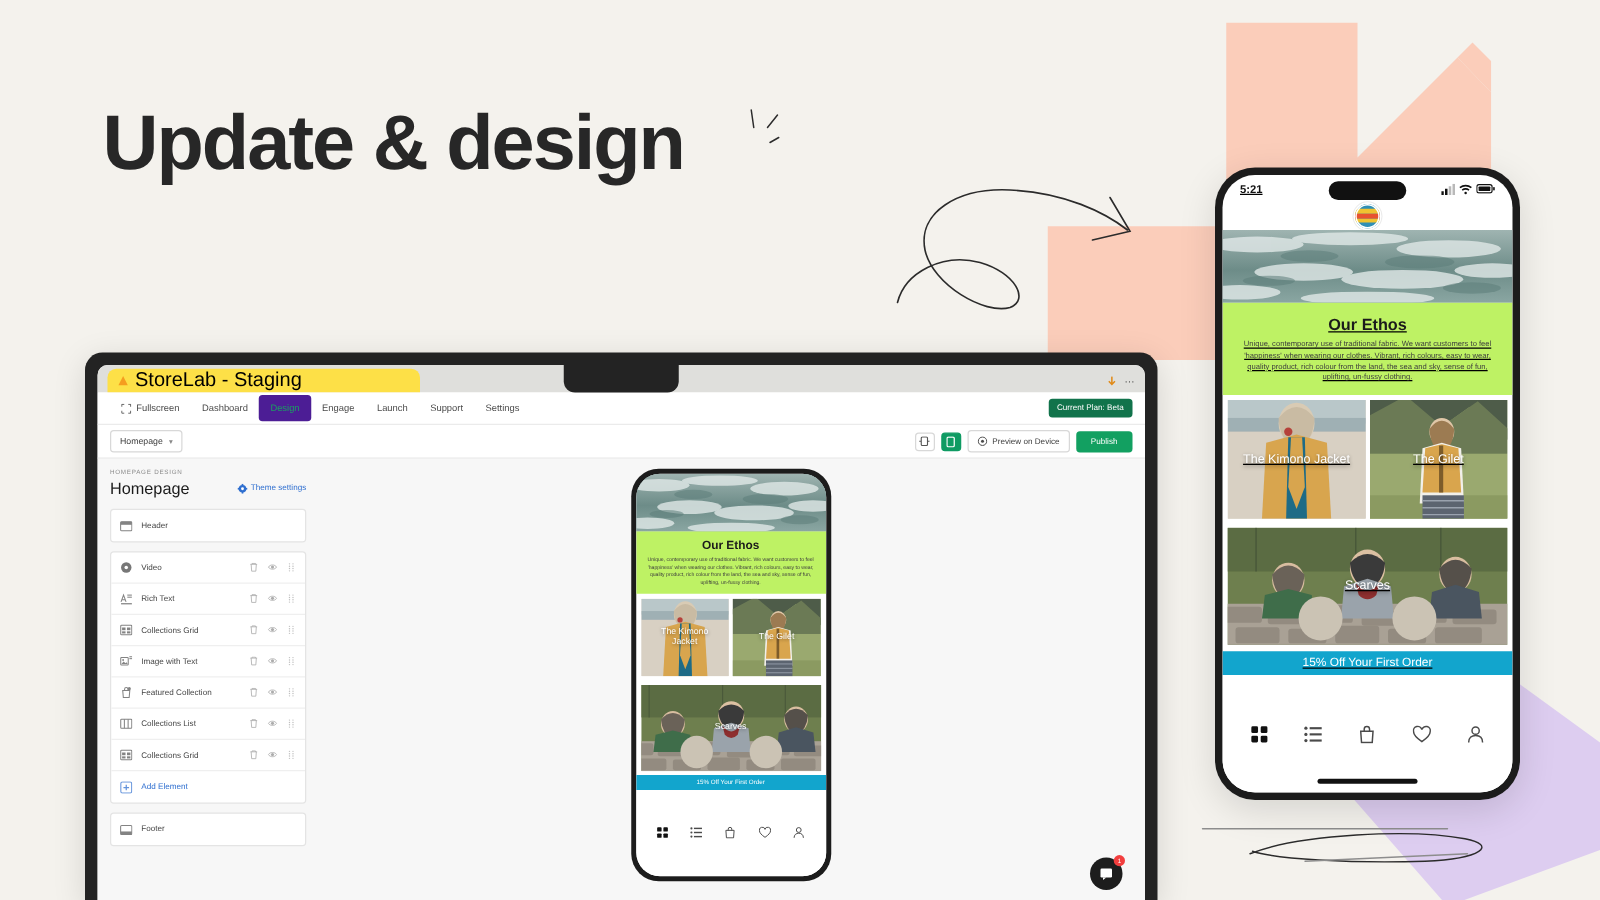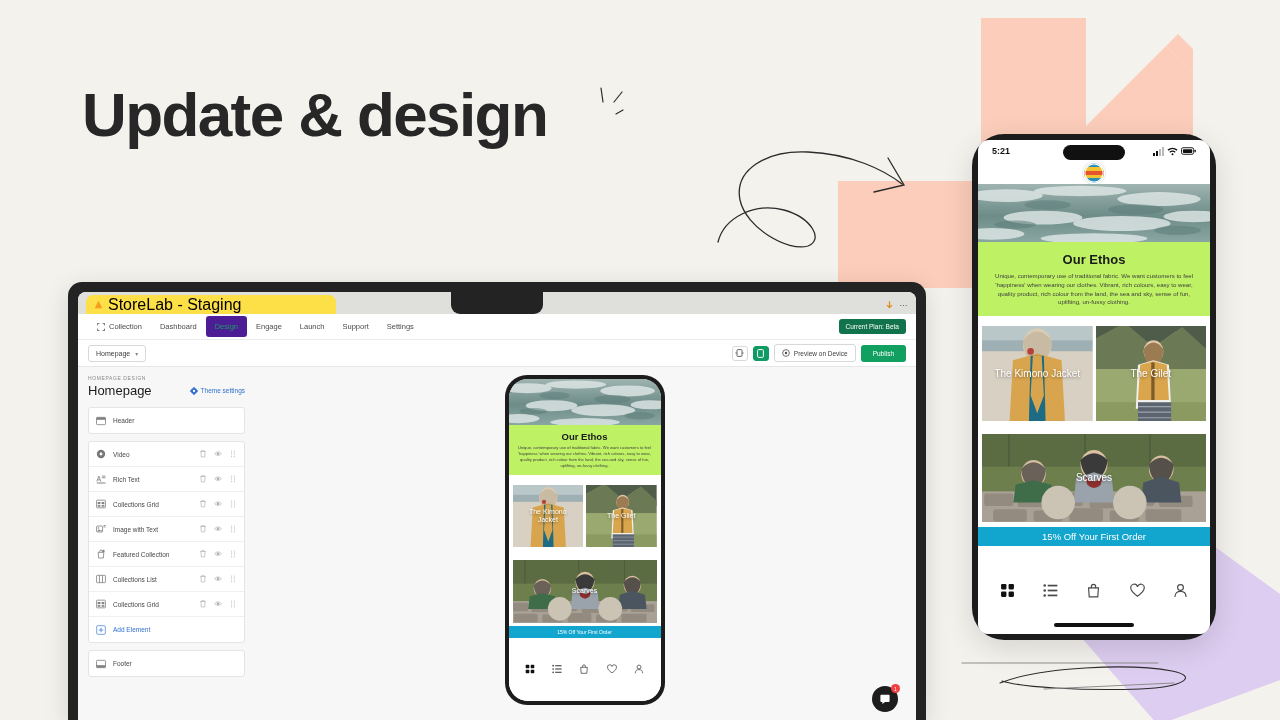--- a/index.html
+++ b/index.html
@@ -199,21 +199,21 @@
   #preview-phone .phone-screen { width:100%; height:100%; border-radius:19px; }
 
   
   #hero-phone {
     position:absolute; left:972px; top:134px;
     width:244px; height:506px; z-index:4;
     box-shadow:0 8px 30px rgba(0,0,0,0.13);
     border-radius:32px;
   }
   #hero-phone .phone-frame { width:100%; height:100%; border-radius:32px; padding:6px; }
-  #hero-phone .phone-screen { width:100%; height:100%; border-radius:11px; }
+  #hero-phone .phone-screen { width:100%; height:100%; border-radius:26px;text-decoration:underline; }
 
   
   .status-bar {
     height:22px; display:flex; align-items:center;
     justify-content:space-between; padding:0 14px;
     position:relative; flex:none;
   }
   .status-time { font-size:9px; font-weight:700; color:#111; }
   .dynamic-island {
     position:absolute; left:50%; top:5px; transform:translateX(-50%);
@@ -230,21 +230,21 @@
 
   
   .wave-img { width:100%; flex:none; position:relative; overflow:hidden; background:#7b9a9a; }
 
   
   .ethos-block { padding:8px 10px 8px; text-align:center; background:#bef264; flex:none; }
   .ethos-title { font-weight:700; color:#1b1b1b; }
   .ethos-body { color:#3e3e3e; }
 
   
-  .tile-grid { display:flex; gap:3px; padding:10px 4px; flex:none; }
+  .tile-grid { display:flex; gap:3px; padding:4px 4px; flex:none; }
   .tile {
     position:relative; overflow:hidden; flex:1;
     display:flex; align-items:center; justify-content:center;
   }
   .tile-label {
     position:relative; z-index:2; color:#fff;
     text-align:center; text-shadow:0 1px 3px rgba(0,0,0,.45);
     line-height:1.15; padding:0 6px;
   }
   .tile-wide { margin:3px 4px 0; }
@@ -341,21 +341,21 @@
     <div id="appnav">
       <div class="nav-item">
         <svg id="fullscreen-icon" viewBox="0 0 10 10">
           <g stroke="#4b4b4b" stroke-width="1" fill="none">
             <path d="M0.5 3 V0.5 H3"></path>
               <path d="M7 0.5 H9.5 V3"></path>
             <path d="M9.5 7 V9.5 H7"></path>
               <path d="M3 9.5 H0.5 V7"></path>
           </g>
         </svg>
-        <span>Collection</span>
+        <span>Fullscreen</span>
       </div>
       <div class="nav-item">
         <span>Dashboard</span>
       </div>
       <div class="nav-item active">
         <span>Design</span>
       </div>
       <div class="nav-item">
         <span>Engage</span>
       </div>

